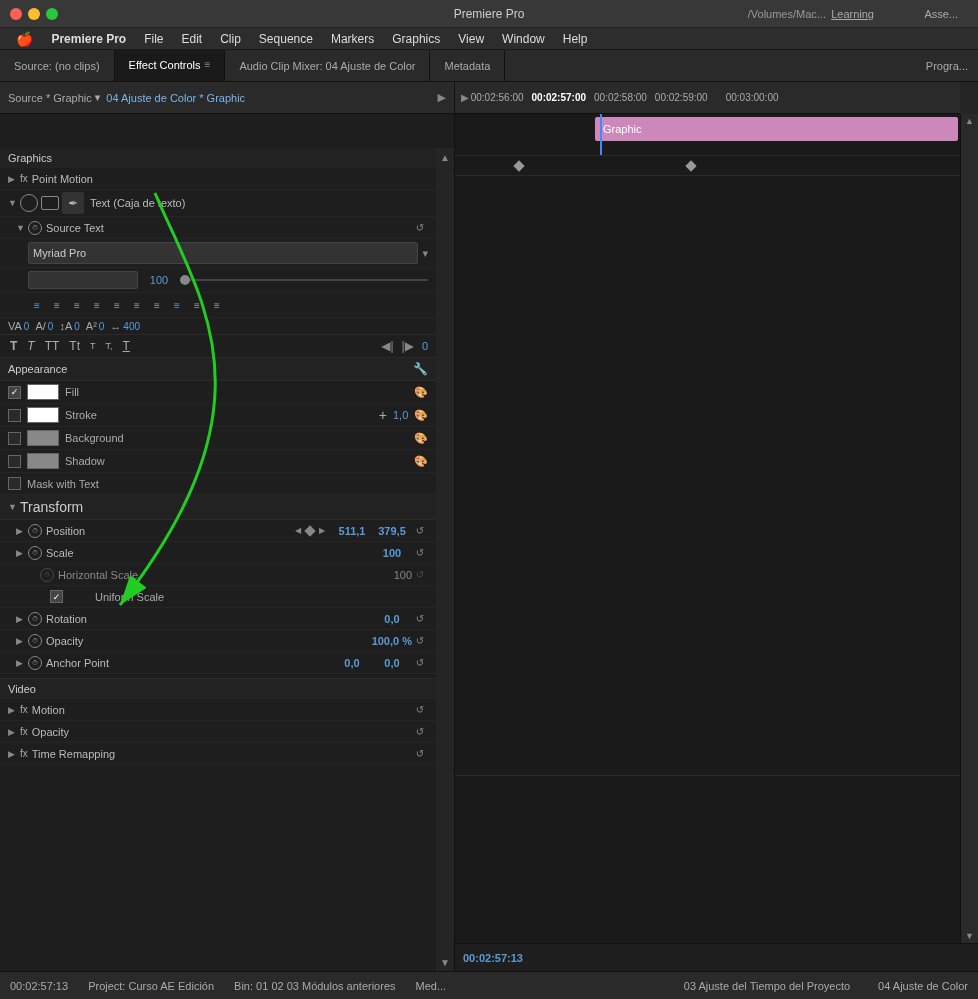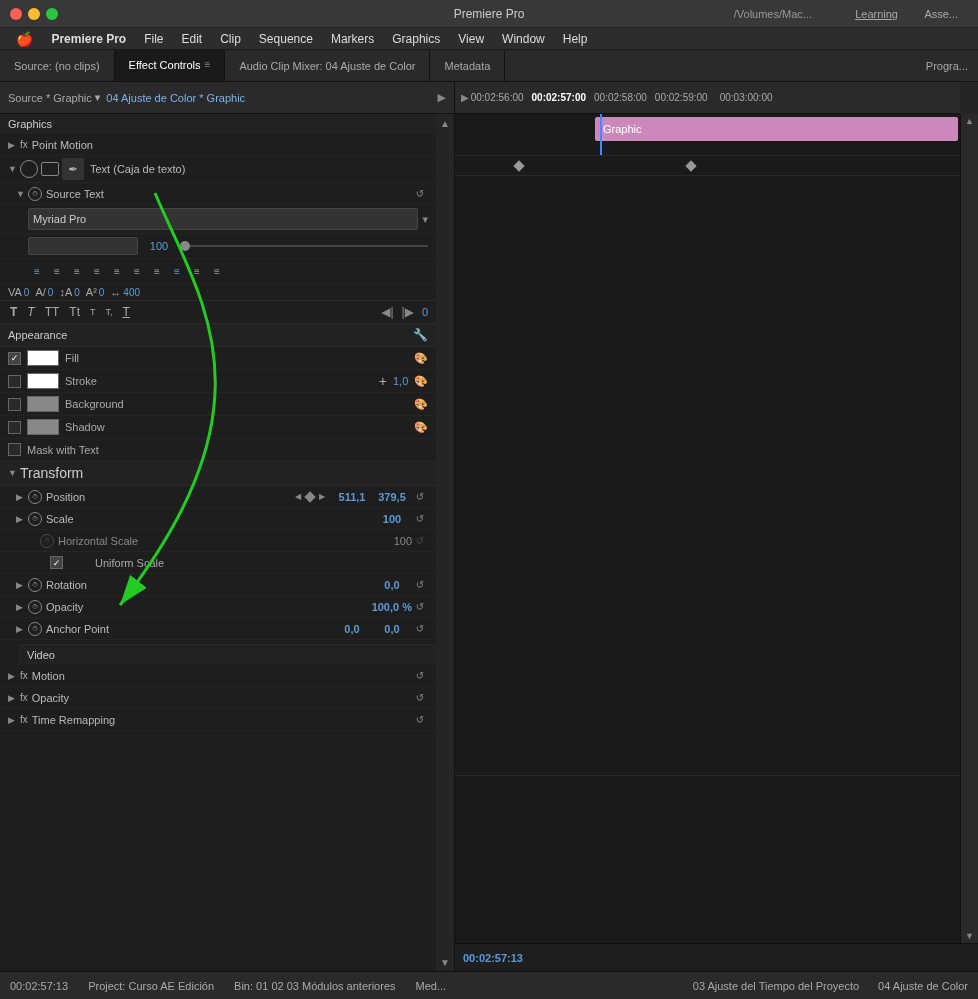--- a/index.html
+++ b/index.html
@@ -106,20 +106,21 @@
     }
 
     
     .left-panel {
       width: 455px;
       background: #1e1e1e;
       border-right: 1px solid #111;
       display: flex;
       flex-direction: column;
       overflow: hidden;
+      gap: 34px;
     }
 
     
     .source-header {
       height: 32px;
       background: #2a2a2a;
       display: flex;
       align-items: center;
       padding: 0 8px;
       gap: 6px;
@@ -403,21 +404,21 @@
       align-items: center;
       padding: 0 10px;
       font-size: 11px;
       color: #aaa;
       gap: 20px;
     }
     .status-bar-right {
       margin-left: auto;
       display: flex;
       align-items: center;
-      gap: 19px;
+      gap: 28px;
     }
     .scroll-arrow {
       width: 18px;
       height: 18px;
       display: flex;
       align-items: center;
       justify-content: center;
       cursor: pointer;
       color: #888;
       font-size: 10px;
@@ -475,22 +476,22 @@
 </head>
 <body>
 
 <div class="title-bar">
   <div class="traffic-lights">
     <div class="traffic-light tl-close"></div>
     <div class="traffic-light tl-min"></div>
     <div class="traffic-light tl-max"></div>
   </div>
   <span style="position:absolute;left:50%;transform:translateX(-50%);font-size:12px;color:#ccc;">Premiere Pro</span>
-  <span style="position:absolute;right:166px;font-size:11px;color:#999;">/Volumes/Mac...</span>
-  <span style="position:absolute;right:80px;font-size:11px;color:#aaa;text-decoration:underline;">Learning</span>
+  <span style="position:absolute;right:152px;font-size:11px;color:#999;">/Volumes/Mac...</span>
+  <span style="position:absolute;right:104px;font-size:11px;color:#aaa;text-decoration:underline;">Learning</span>
   <span style="position:absolute;right:20px;font-size:11px;color:#aaa;">Asse...</span>
 </div>
 
 <div class="menu-bar">
   <span class="menu-item apple-icon">🍎</span>
   <span class="menu-item" style="font-weight:600;">Premiere Pro</span>
   <span class="menu-item">File</span>
   <span class="menu-item">Edit</span>
   <span class="menu-item">Clip</span>
   <span class="menu-item">Sequence</span>
@@ -733,21 +734,21 @@
 
           <div class="prop-row prop-indent">
             <span class="expand-arrow">▶</span>
             <div class="stopwatch-icon">⏱</div>
             <span class="prop-label">Anchor Point</span>
             <span class="prop-value">0,0</span>
             <span class="prop-value">0,0</span>
             <div class="reset-btn">↺</div>
           </div>
 
-          <div style="padding:4px 8px;background:#222;margin-top:4px;border-top:1px solid #2a2a2a;display:flex;align-items:center;margin-left:19px;">
+          <div style="padding:4px 8px;background:#222;margin-top:4px;border-top:1px solid #2a2a2a;display:flex;align-items:center;">
             <span style="font-size:11px;color:#ccc;font-weight:500;">Video</span>
           </div>
 
           <div class="prop-row">
             <span class="expand-arrow">▶</span>
             <span class="fx-badge" style="font-size:10px;color:#aaa;margin-right:4px;">fx</span>
             <span class="prop-label">Motion</span>
             <div class="reset-btn">↺</div>
           </div>
 
@@ -779,21 +780,21 @@
 
     <div class="right-panel">
 
       <div class="timeline-header-row">
         <div style="flex:1;background:#2a2a2a;border-bottom:1px solid #111;display:flex;align-items:center;padding:0 6px;overflow:hidden;gap:2px;">
           <span style="color:#888;font-size:10px;cursor:pointer;">▶</span>
           <div style="display:flex;flex:1;position:relative;height:100%;align-items:center;overflow:hidden;">
             <span style="font-size:10px;color:#aaa;margin-right:8px;">00:02:56:00</span>
             <span style="font-size:10px;color:#fff;margin-right:8px;font-weight:600;">00:02:57:00</span>
             <span style="font-size:10px;color:#aaa;margin-right:8px;">00:02:58:00</span>
-            <span style="font-size:10px;color:#aaa;margin-right:12px;">00:02:59:00</span>
+            <span style="font-size:10px;color:#aaa;margin-right:18px;">00:02:59:00</span>
             <span style="font-size:10px;color:#aaa;">00:03:00:00</span>
           </div>
         </div>
         <div style="width:18px;background:#252525;"></div>
       </div>
 
       <div class="timeline-tracks">
 
         <div class="timeline-track" style="position:relative;">
           <div style="position:absolute;left:0;width:100%;height:100%;background:transparent;"></div>

